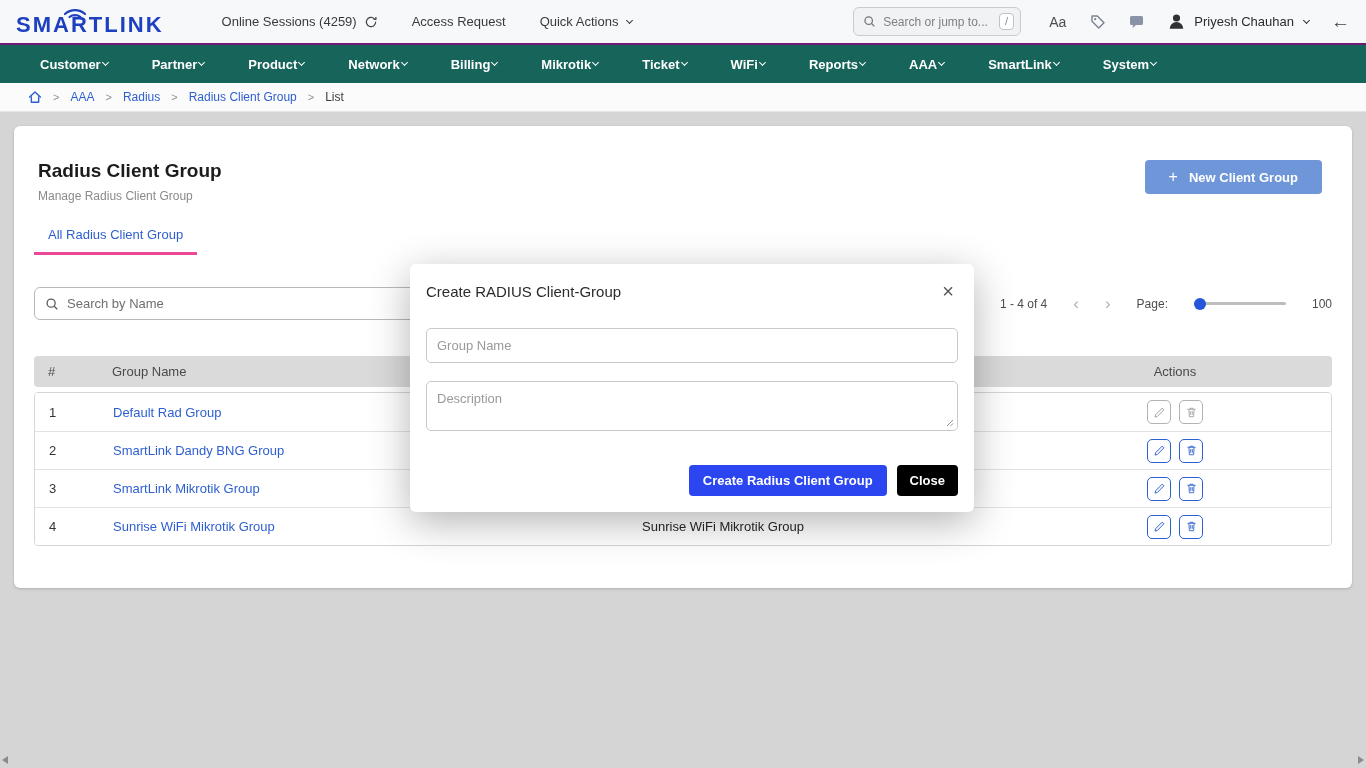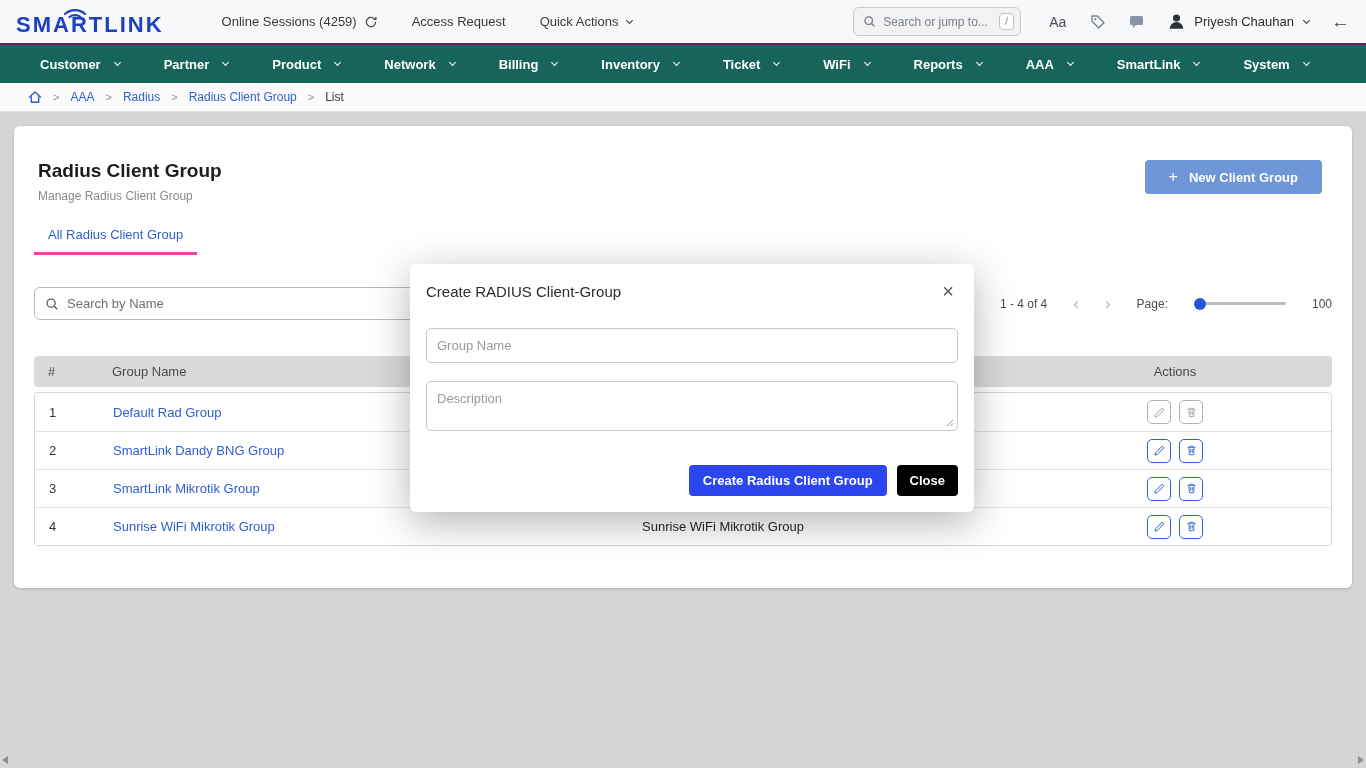--- a/index.html
+++ b/index.html
@@ -43,21 +43,21 @@
   .username { font-size:13px; color:#2b2b2b; }
   .back-arrow { font-size:19px; color:#3f3f3f; cursor:pointer; line-height:1; }
 
   
   .nav {
     display:flex; align-items:center;
     height:38px; background:#16645a;
     padding:0 40px; gap:44px;
     position:relative; z-index:5;
   }
-  .nav-item { display:flex; align-items:center; gap:12px; color:#fff; font-size:13px; font-weight:600; cursor:pointer; white-space:nowrap; }
+  .nav-item { display:flex; align-items:center; gap:0; color:#fff; font-size:13px; font-weight:600; cursor:pointer; white-space:nowrap; }
   .nav-item .caret { border-color:#fff; }
 
   
   .crumbs {
     display:flex; align-items:center; gap:11px;
     height:29px; background:#fbfbfb;
     border-bottom:1px solid #e5e5e5;
     padding:0 28px; font-size:12px;
     position:relative; z-index:4;
   }
@@ -250,21 +250,21 @@
     </div>
   <div class="nav-item">
       <span>Network</span>
       <span class="caret"></span>
     </div>
   <div class="nav-item">
       <span>Billing</span>
       <span class="caret"></span>
     </div>
   <div class="nav-item">
-      <span>Inventory</span>
+      <span>Mikrotik</span>
       <span class="caret"></span>
     </div>
   <div class="nav-item">
       <span>Ticket</span>
       <span class="caret"></span>
     </div>
   <div class="nav-item">
       <span>WiFi</span>
       <span class="caret"></span>
     </div>

